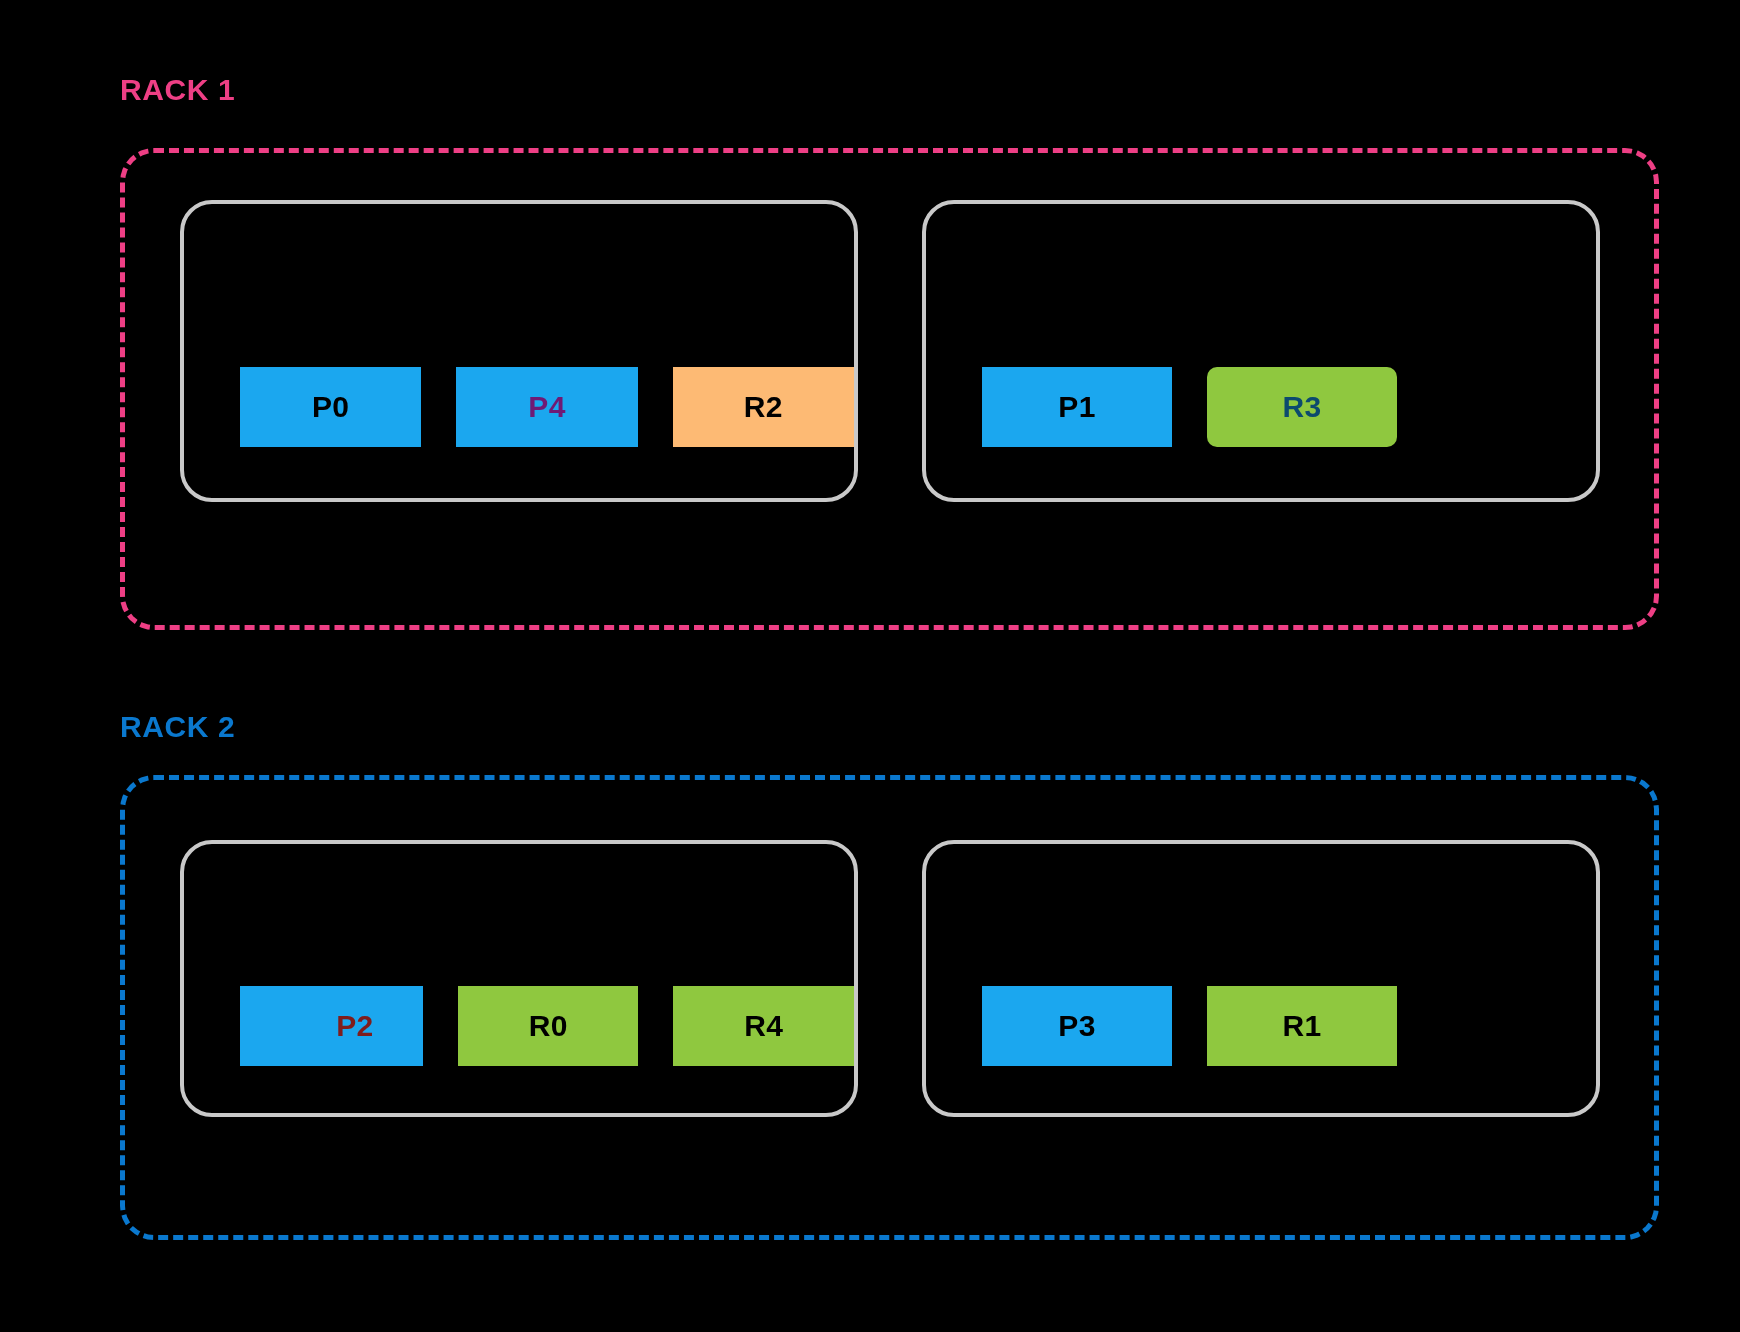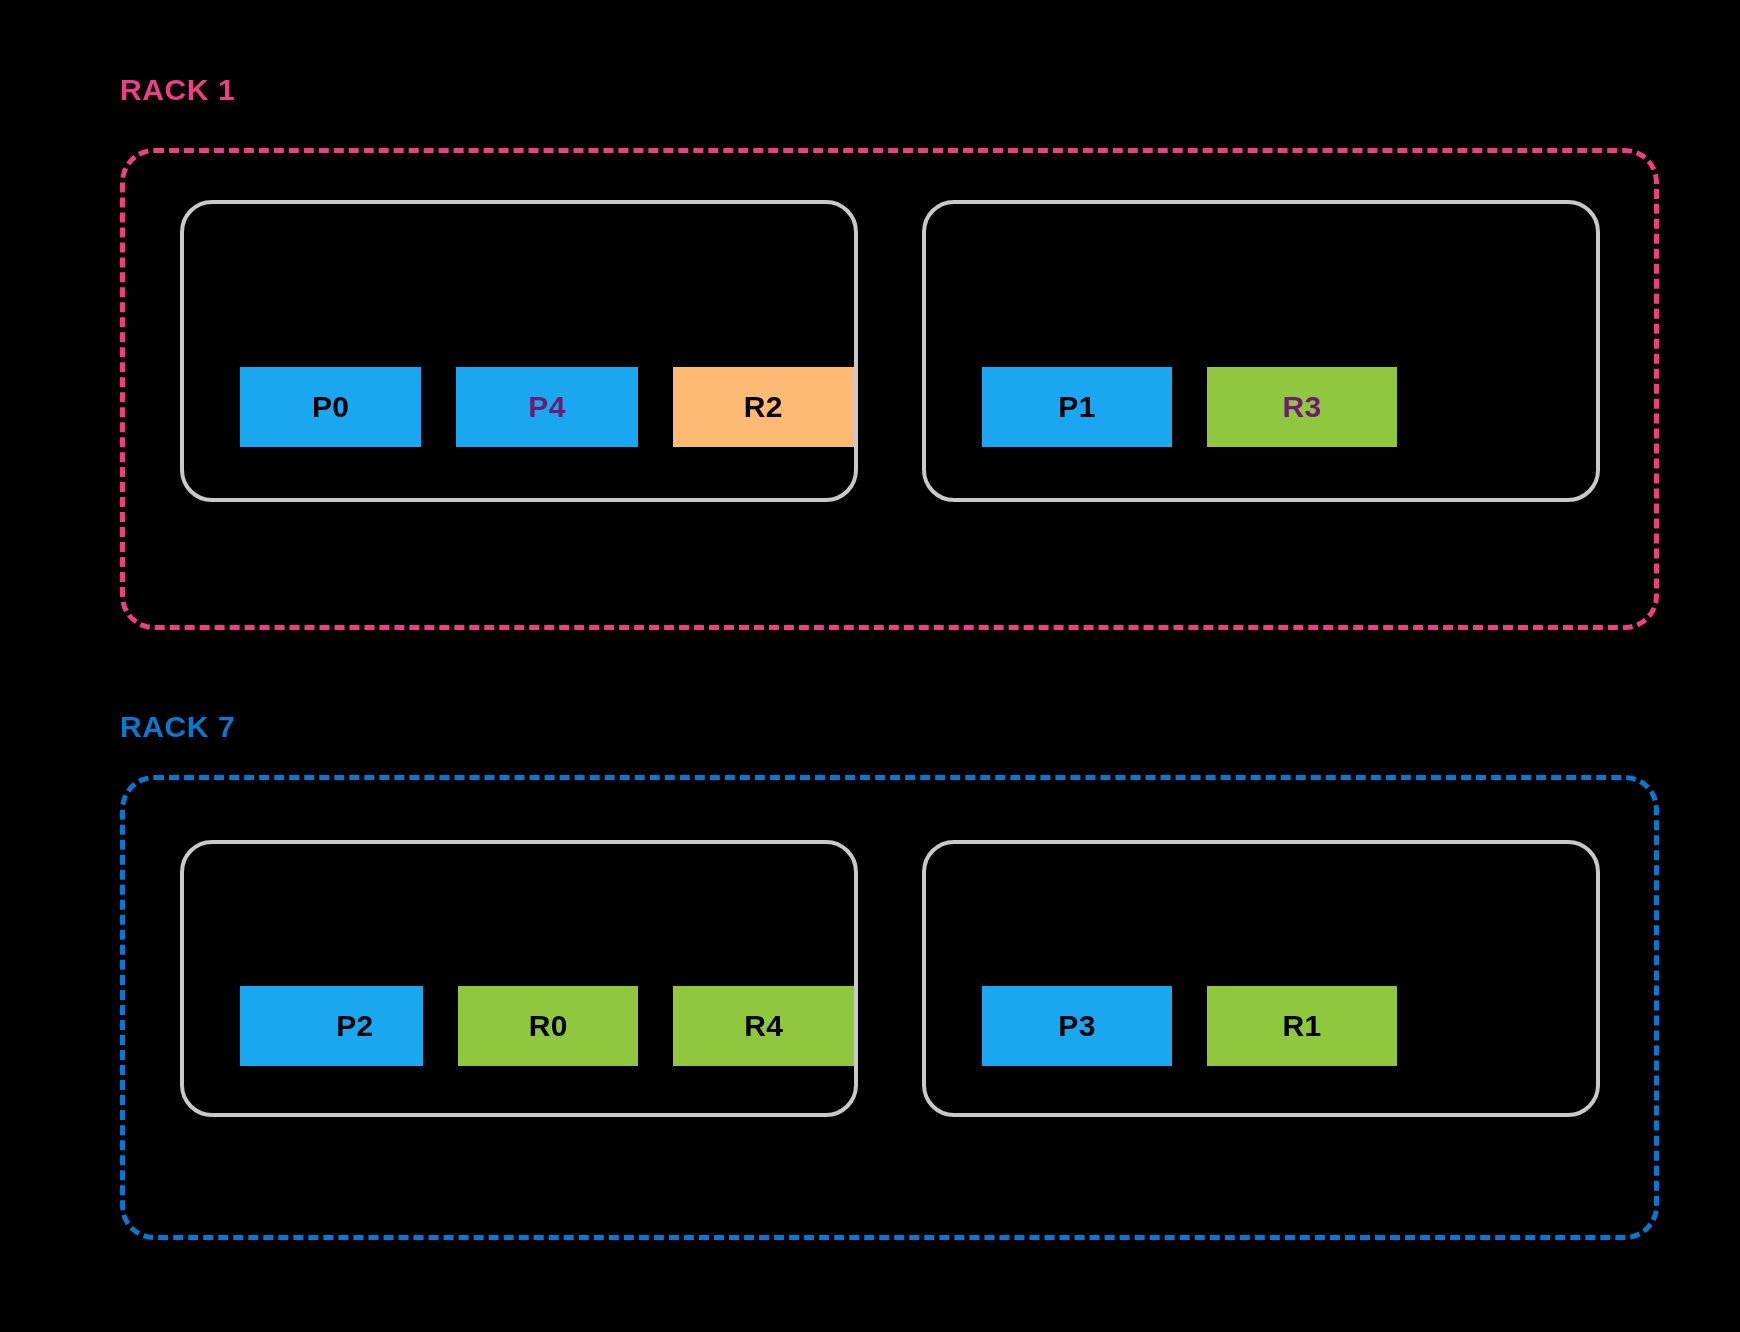--- a/index.html
+++ b/index.html
@@ -87,30 +87,30 @@
       <div class="node" style="left: 180px; top: 200px; width: 678px; height: 302px; border-color: rgb(201, 201, 201);">
         <div class="node-slots" style="top: 163px;">
           <div class="chip" style="background: rgb(27, 167, 239); color: rgb(0, 0, 0);">P0</div>
           <div class="chip" style="background: rgb(27, 167, 239); color: #701a75;">P4</div>
           <div class="chip" style="background: #fdba74; color: rgb(0, 0, 0);">R2</div>
         </div>
       </div>
       <div class="node" style="left: 922px; top: 200px; width: 678px; height: 302px; border-color: rgb(201, 201, 201);">
         <div class="node-slots" style="top: 163px; gap: 35px;">
           <div class="chip" style="background: rgb(27, 167, 239); color: rgb(0, 0, 0);">P1</div>
-          <div class="chip" style="background: rgb(143, 200, 63); color: #701a75;">R3</div>
+          <div class="chip" style="background: rgb(143, 200, 63); color: #0c4a6e; border-radius: 10px;">R3</div>
         </div>
       </div>
     </div>
     <div class="rack-group" style="left: 0px; top: 0px; width: 1740px; height: 1332px;">
-      <div class="rack-label" style="left: 120px; top: 712px; color: rgb(10, 120, 206);">RACK 7</div>
+      <div class="rack-label" style="left: 120px; top: 712px; color: rgb(10, 120, 206);">RACK 2</div>
       <div class="rack-boundary" style="left: 120px; top: 775px; width: 1539px; height: 465px; border-color: rgb(10, 120, 206);"></div>
       <div class="node" style="left: 180px; top: 840px; width: 678px; height: 277px; border-color: rgb(201, 201, 201);">
         <div class="node-slots" style="top: 142px;">
-          <div class="chip" style="background: rgb(27, 167, 239); color: #000000; padding-left: 47px;">P2</div>
+          <div class="chip" style="background: rgb(27, 167, 239); color: #7f1d1d; padding-left: 47px;">P2</div>
           <div class="chip" style="background: rgb(143, 200, 63); color: #000000;">R0</div>
           <div class="chip" style="background: rgb(143, 200, 63); color: #000000;">R4</div>
         </div>
       </div>
       <div class="node" style="left: 922px; top: 817px; width: 678px; height: 277px; border-color: rgb(201, 201, 201); margin-top: 23px;">
         <div class="node-slots" style="top: 142px;">
           <div class="chip" style="background: rgb(27, 167, 239); color: rgb(0, 0, 0);">P3</div>
           <div class="chip" style="background: rgb(143, 200, 63); color: rgb(0, 0, 0);">R1</div>
         </div>
       </div>

